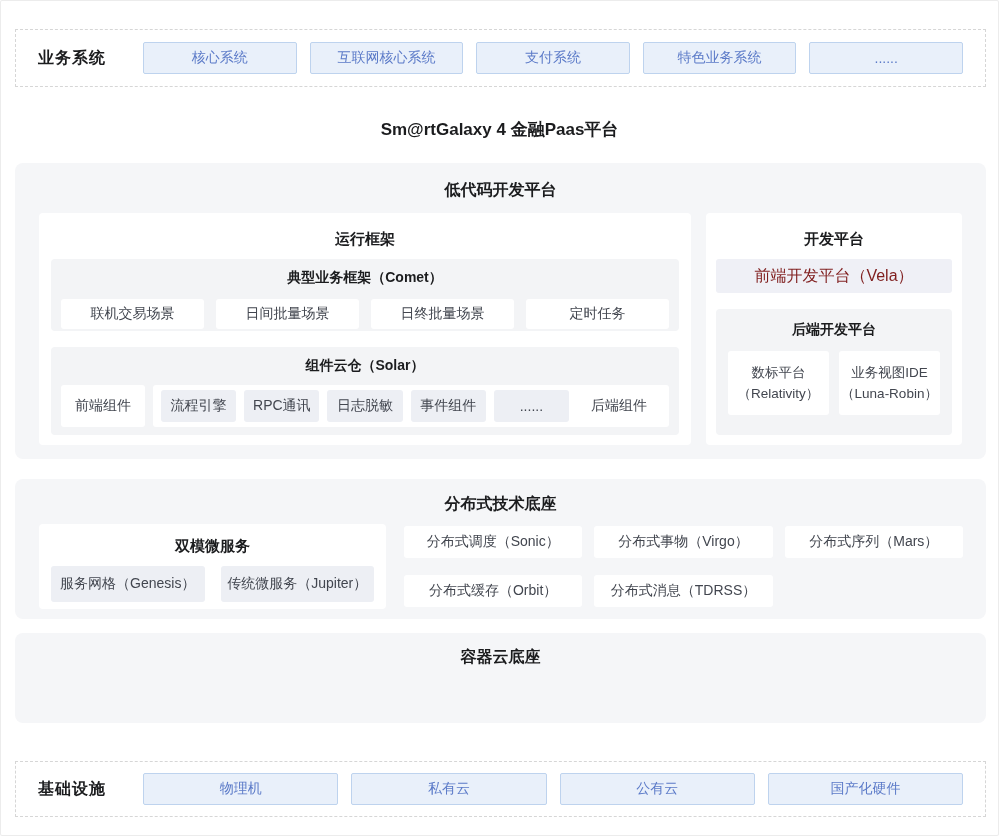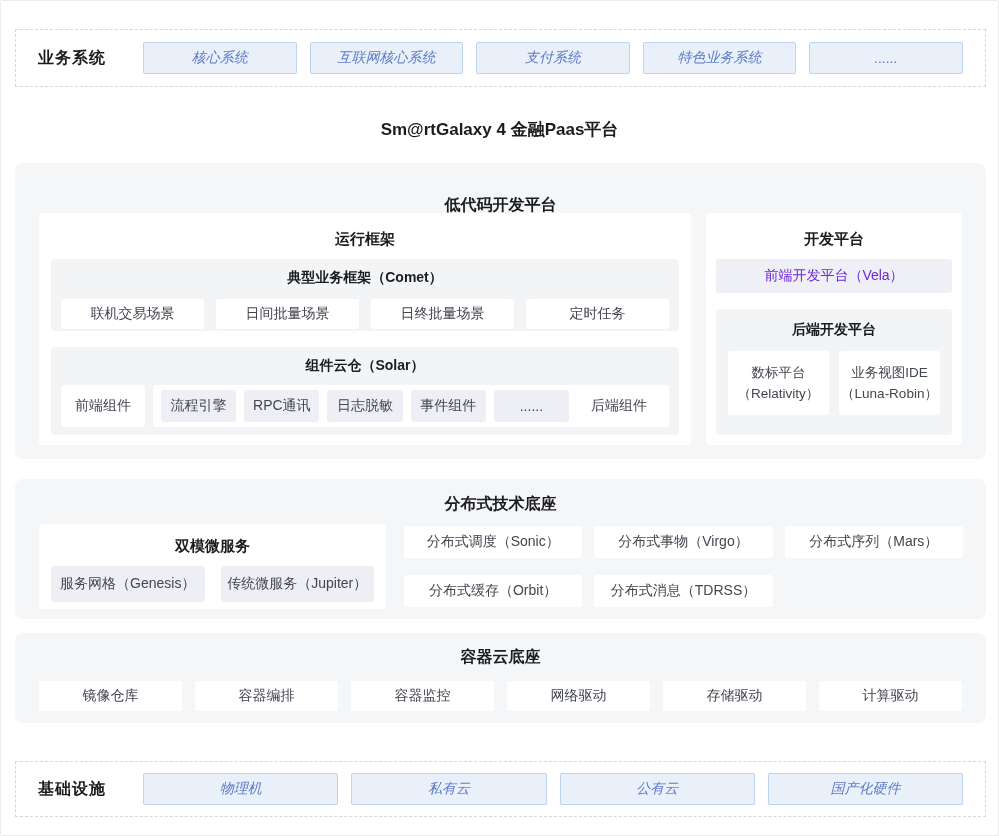--- a/index.html
+++ b/index.html
@@ -2,21 +2,21 @@
 <html><head>
 <meta charset="utf-8">
 <style>
   * { margin:0; padding:0; box-sizing:border-box; }
   html,body { width:999px; height:836px; background:#fbfbfb; font-family:"Liberation Sans","DejaVu Sans",sans-serif; }
   .page { position:relative; width:999px; height:836px; background:#ffffff; border:1px solid #ececec; border-radius:2px; overflow:hidden; }
 
   
   .dashed-row { position:absolute; left:14px; width:971px; border:1px dashed #d6d6d6; display:flex; align-items:center; padding:0 22px; }
   .row-label { width:105px; flex:none; font-weight:bold; font-size:16px; color:#1b1c1e; letter-spacing:1px; }
-  .chip-strip { flex:1; display:flex; gap:13px;font-style:italic; }
+  .chip-strip { flex:1; display:flex; gap:13px; }
   .blue-chip { flex:1; height:32px; background:#e9f0fa; border:1px solid #bed3ee; border-radius:2px; display:flex; align-items:center; justify-content:center; font-size:14px; color:#5b7ac8; }
 
   .main-title { position:absolute; left:0; top:117px; width:100%; text-align:center; font-size:17px; font-weight:bold; color:#1b1c1e; }
 
   
   .section { position:absolute; left:14px; width:971px; background:#f5f6f8; border-radius:8px; }
   .section-title { position:absolute; left:0; width:100%; text-align:center; font-weight:bold; font-size:16px; color:#1b1c1e; }
 
   .card { position:absolute; background:#ffffff; border-radius:4px; }
   .card-title { position:absolute; left:0; width:100%; text-align:center; font-weight:bold; font-size:15px; color:#1b1c1e; }
@@ -29,21 +29,21 @@
 
   
   .comet-items { position:absolute; left:10px; right:10px; top:40px; display:flex; gap:12px; }
   .comet-items .white-item { flex:1; height:30px; }
   .solar-row { position:absolute; left:10px; right:10px; top:38px; bottom:8px; display:flex; gap:8px; }
   .solar-front { width:84px; flex:none; height:100%; }
   .solar-strip { flex:1; background:#ffffff; border-radius:3px; display:flex; align-items:center; gap:8px; padding:0 8px; }
   .solar-strip .lav-chip { flex:1; height:32px; }
   .solar-back { width:84px; flex:none; text-align:center; font-size:14px; color:#42464f; }
 
-  .vela-chip { position:absolute; left:10px; right:10px; top:46px; height:34px; background:#eff0f6; border-radius:3px; display:flex; align-items:center; justify-content:center; font-size:14px; color:#6d28d9; }
+  .vela-chip { position:absolute; left:10px; right:10px; top:46px; height:34px; background:#eff0f6; border-radius:3px; display:flex; align-items:center; justify-content:center; font-size:16px; color:#7f1d1d; }
   .backend-boxes { position:absolute; left:12px; right:12px; top:42px; display:flex; gap:10px; }
   .backend-boxes .white-item { flex:1; height:64px; flex-direction:column; line-height:21px; font-size:13.5px; }
 
   
   .dual-chips { position:absolute; left:12px; right:12px; top:42px; display:flex; gap:16px; }
   .dual-chips .lav-chip { flex:1; height:36px; }
   .dist-grid { position:absolute; left:389px; top:47px; width:559px; display:grid; grid-template-columns:1fr 1fr 1fr; column-gap:12px; row-gap:17px; }
   .dist-grid .white-item { height:32px; }
 
   
@@ -62,21 +62,21 @@
       <div class="blue-chip">互联网核心系统</div>
       <div class="blue-chip">支付系统</div>
       <div class="blue-chip">特色业务系统</div>
       <div class="blue-chip">......</div>
     </div>
   </div>
 
   <div class="main-title">Sm@rtGalaxy 4  金融Paas平台</div>
 
   <div class="section" style="top:162px; height:296px;">
-    <div class="section-title" style="top:32px;text-align:center;">低代码开发平台</div>
+    <div class="section-title" style="top:17px;text-align:center;">低代码开发平台</div>
 
     <div class="card" style="left:24px; top:50px; width:652px; height:232px;">
       <div class="card-title" style="top:17px;">运行框架</div>
 
       <div class="subcard" style="left:12px; top:46px; width:628px; height:72px;">
         <div class="subcard-title">典型业务框架（Comet）</div>
         <div class="comet-items">
           <div class="white-item">联机交易场景</div>
           <div class="white-item">日间批量场景</div>
           <div class="white-item">日终批量场景</div>
@@ -135,28 +135,20 @@
       <div class="white-item">分布式调度（Sonic）</div>
       <div class="white-item">分布式事物（Virgo）</div>
       <div class="white-item">分布式序列（Mars）</div>
       <div class="white-item">分布式缓存（Orbit）</div>
       <div class="white-item">分布式消息（TDRSS）</div>
     </div>
   </div>
 
   <div class="section" style="top:632px; height:90px;">
     <div class="section-title" style="top:14px;text-align:center;">容器云底座</div>
-    <div class="cc-items">
-      <div class="white-item">镜像仓库</div>
-      <div class="white-item">容器编排</div>
-      <div class="white-item">容器监控</div>
-      <div class="white-item">网络驱动</div>
-      <div class="white-item">存储驱动</div>
-      <div class="white-item">计算驱动</div>
-    </div>
   </div>
 
   <div class="dashed-row" style="top:760px; height:56px;">
     <div class="row-label">基础设施</div>
     <div class="chip-strip">
       <div class="blue-chip">物理机</div>
       <div class="blue-chip">私有云</div>
       <div class="blue-chip">公有云</div>
       <div class="blue-chip">国产化硬件</div>
     </div>

